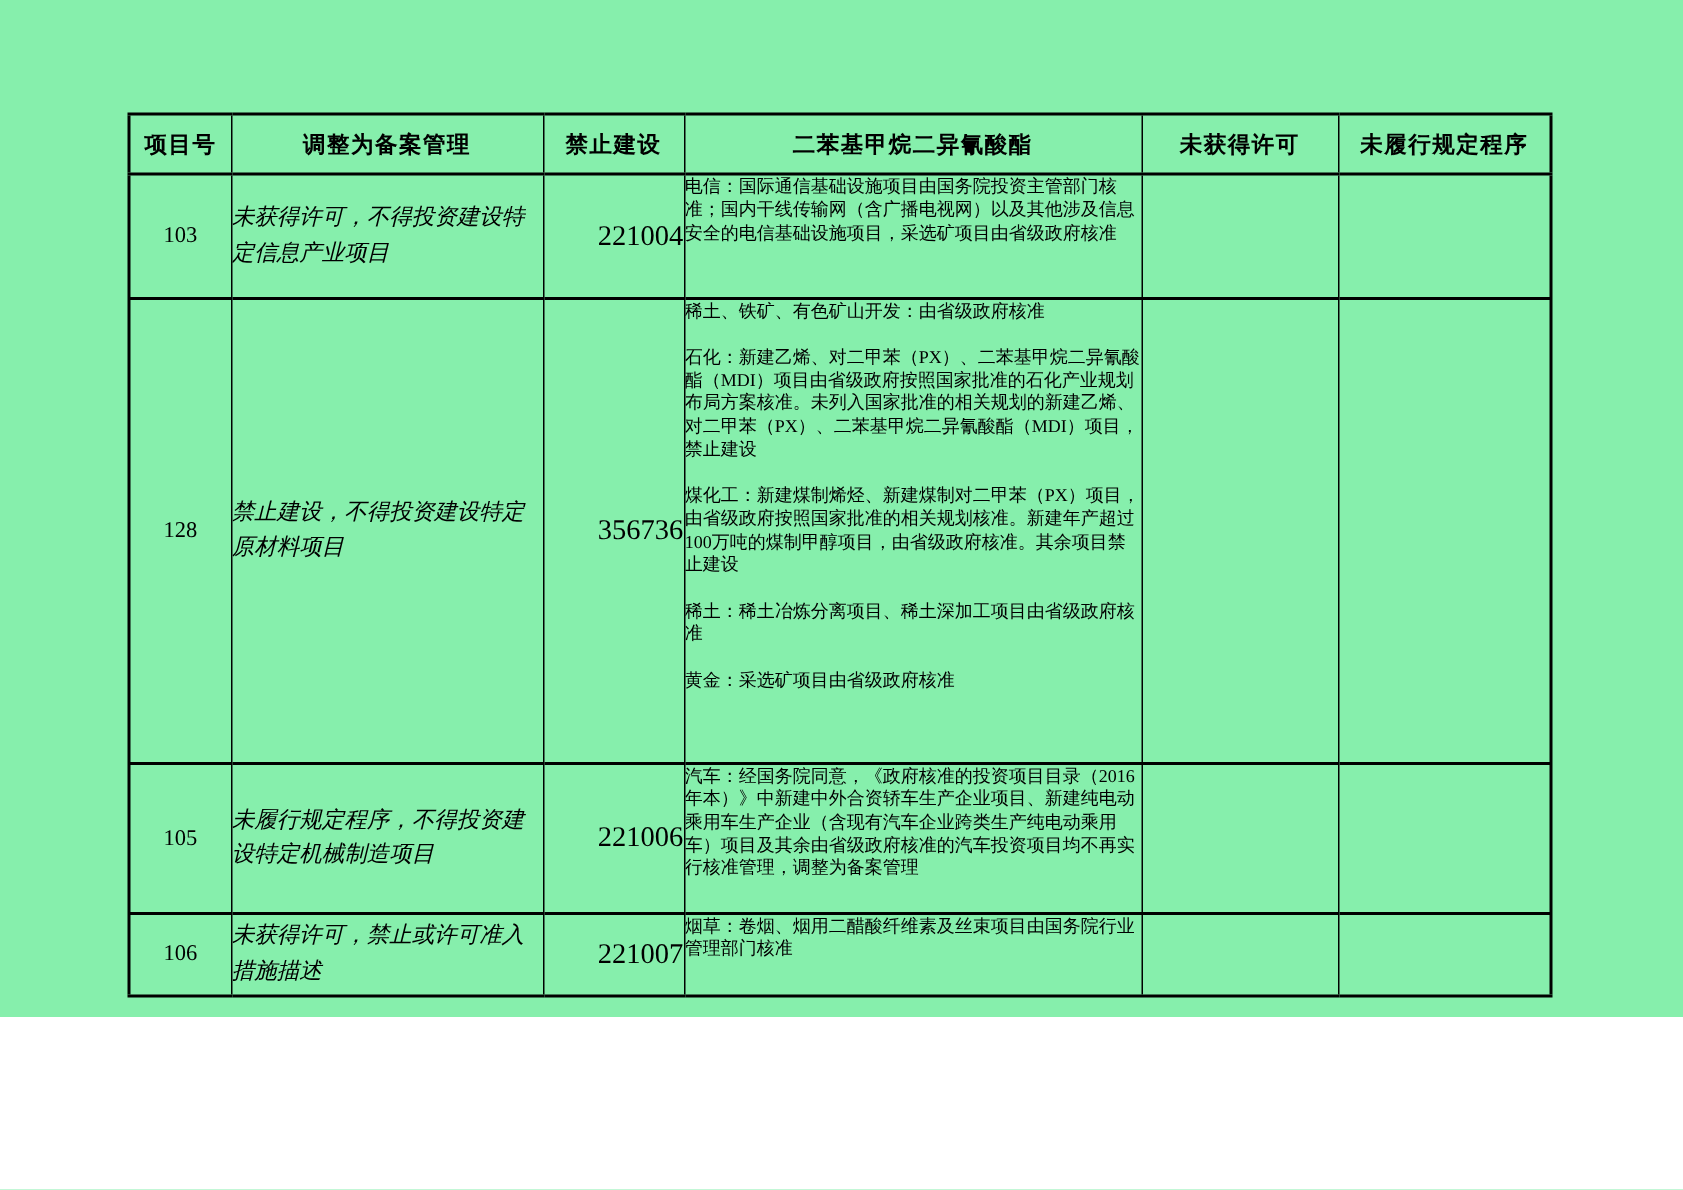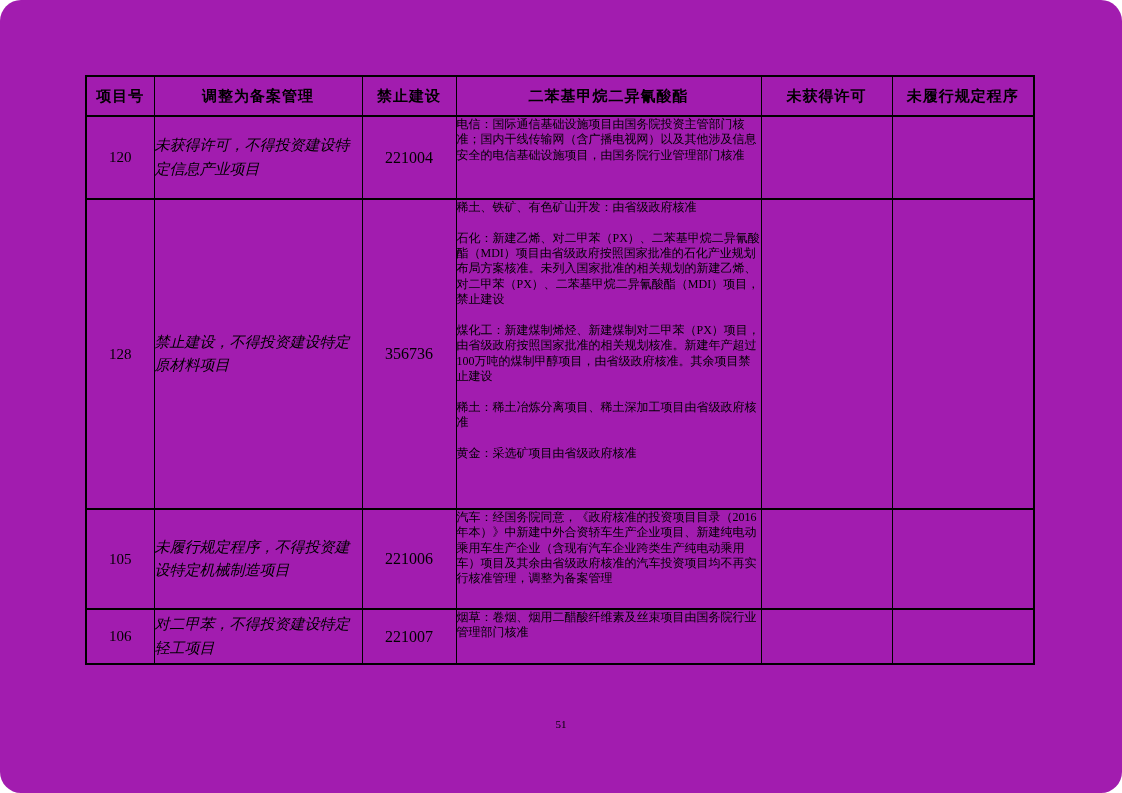--- a/index.html
+++ b/index.html
@@ -5,24 +5,23 @@
   html, body {
     margin: 0;
     padding: 0;
     background: #ffffff;
     font-family: "Liberation Serif", "DejaVu Serif", serif;
     color: #000000;
   }
   .page {
     position: relative;
     width: 1122px;
-    height: 793px;
-    background: #a21caf;
+    height: 678px;
+    background: #86efac;
     overflow: hidden;
-    border-radius: 21px;
   }
   table.doc-table {
     position: absolute;
     left: 85px;
     top: 75px;
     width: 948px;
     table-layout: fixed;
     border-collapse: collapse;
     border: 2px solid #000000;
   }
@@ -51,23 +50,23 @@
   td.item {
     vertical-align: middle;
     font-size: 15px;
     line-height: 1.55;
     padding: 4px 6px 4px 18px;
     text-align: left;
     font-style: italic;
   }
   td.code {
     vertical-align: middle;
-    font-size: 16px;
+    font-size: 19px;
     padding-left: 5px;
-    text-align: center;
+    text-align: right;
   }
   td.desc {
     vertical-align: top;
     font-size: 12px;
     line-height: 1.28;
     padding: 8px 6px 4px 6px;
     text-align: left;
     white-space: pre-wrap;
     word-break: break-all;
   }
@@ -102,24 +101,24 @@
       <tr>
         <th class="hcell">项目号</th>
         <th class="hcell">调整为备案管理</th>
         <th class="hcell">禁止建设</th>
         <th class="hcell">二苯基甲烷二异氰酸酯</th>
         <th class="hcell">未获得许可</th>
         <th class="hcell">未履行规定程序</th>
       </tr>
 
       <tr class="r-103">
-        <td class="num">120</td>
+        <td class="num">103</td>
         <td class="item">未获得许可，不得投资建设特定信息产业项目</td>
         <td class="code">221004</td>
-        <td class="desc">电信：国际通信基础设施项目由国务院投资主管部门核准；国内干线传输网（含广播电视网）以及其他涉及信息安全的电信基础设施项目，由国务院行业管理部门核准</td>
+        <td class="desc">电信：国际通信基础设施项目由国务院投资主管部门核准；国内干线传输网（含广播电视网）以及其他涉及信息安全的电信基础设施项目，采选矿项目由省级政府核准</td>
         <td class="dept"></td>
         <td class="local"></td>
       </tr>
 
       <tr class="r-104">
         <td class="num">128</td>
         <td class="item">禁止建设，不得投资建设特定原材料项目</td>
         <td class="code">356736</td>
         <td class="desc">稀土、铁矿、有色矿山开发：由省级政府核准
 
@@ -138,21 +137,21 @@
         <td class="num">105</td>
         <td class="item">未履行规定程序，不得投资建设特定机械制造项目</td>
         <td class="code">221006</td>
         <td class="desc">汽车：经国务院同意，《政府核准的投资项目目录（2016年本）》中新建中外合资轿车生产企业项目、新建纯电动乘用车生产企业（含现有汽车企业跨类生产纯电动乘用车）项目及其余由省级政府核准的汽车投资项目均不再实行核准管理，调整为备案管理</td>
         <td class="dept"></td>
         <td class="local"></td>
       </tr>
 
       <tr class="r-106">
         <td class="num">106</td>
-        <td class="item">对二甲苯，不得投资建设特定轻工项目</td>
+        <td class="item">未获得许可，禁止或许可准入措施描述</td>
         <td class="code">221007</td>
         <td class="desc">烟草：卷烟、烟用二醋酸纤维素及丝束项目由国务院行业管理部门核准</td>
         <td class="dept"></td>
         <td class="local"></td>
       </tr>
     </tbody>
   </table>
 
   <div class="page-number">51</div>
 

